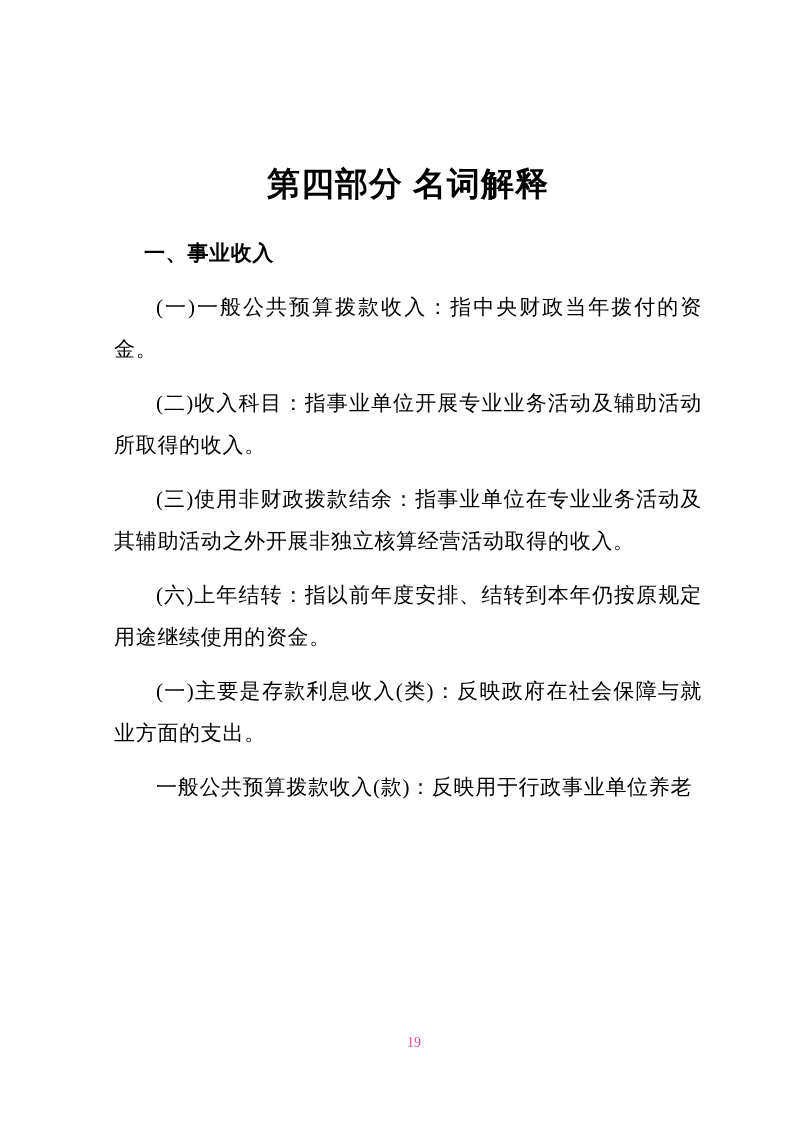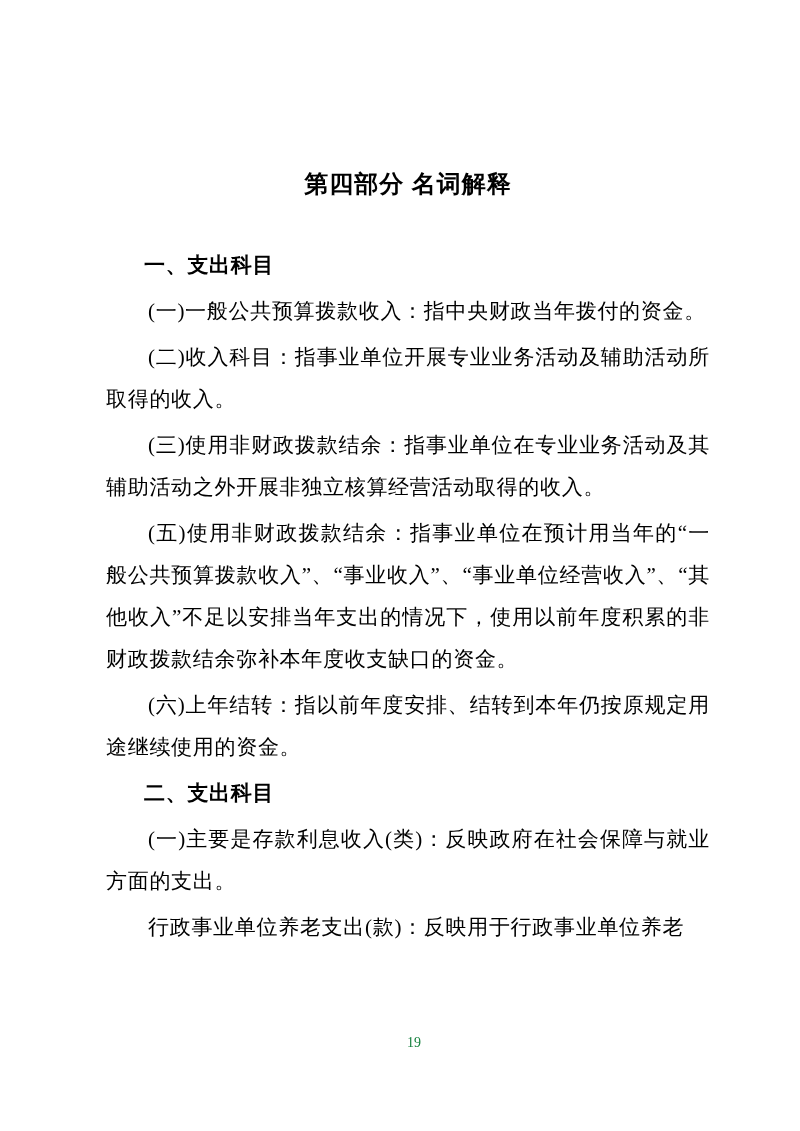--- a/index.html
+++ b/index.html
@@ -15,80 +15,78 @@
     background: #ffffff;
     color: #000000;
     box-sizing: border-box;
     padding: 168px 86px 0 102px;
     overflow: hidden;
     font-family: "Liberation Serif", "DejaVu Serif", serif;
   }
   .doc-title {
     font-family: "Liberation Sans", "DejaVu Sans", sans-serif;
     font-weight: bold;
-    font-size: 24px;
+    font-size: 33px;
     line-height: 32px;
     letter-spacing: 1px;
     text-align: center;
-    margin: 0 0 44px 0;
+    margin: 0 0 32px 0;
   }
   .section-heading {
     font-size: 21px;
     font-weight: bold;
     line-height: 42px;
     letter-spacing: 0.7px;
     margin: 0;
     text-indent: 2em;
   }
   .para {
     font-size: 21px;
     line-height: 42px;
     letter-spacing: 0.7px;
-    margin: 4px;
+    margin: 12px;
     text-indent: 2em;
     text-align: justify;
   }
   .page-number {
     position: absolute;
     left: 0;
     right: 0;
     bottom: 80px;
     text-align: center;
     font-size: 14px;
     line-height: 16px;
-    color: #15803d;
+    color: #ec4899;
     font-family: "Liberation Serif", "DejaVu Serif", serif;
     padding-left: 28px;
   }
 </style>
 </head>
 <body>
 
 <div class="page">
 
   <h1 class="doc-title">第四部分 名词解释</h1>
 
   <div class="doc-body">
 
-    <h2 class="section-heading">一、支出科目</h2>
+    <h2 class="section-heading">一、事业收入</h2>
 
     <p class="para">(一)一般公共预算拨款收入：指中央财政当年拨付的资金。</p>
 
     <p class="para">(二)收入科目：指事业单位开展专业业务活动及辅助活动所取得的收入。</p>
 
     <p class="para">(三)使用非财政拨款结余：指事业单位在专业业务活动及其辅助活动之外开展非独立核算经营活动取得的收入。</p>
 
 
-    <p class="para">(五)使用非财政拨款结余：指事业单位在预计用当年的“一般公共预算拨款收入”、“事业收入”、“事业单位经营收入”、“其他收入”不足以安排当年支出的情况下，使用以前年度积累的非财政拨款结余弥补本年度收支缺口的资金。</p>
 
     <p class="para">(六)上年结转：指以前年度安排、结转到本年仍按原规定用途继续使用的资金。</p>
 
-    <h2 class="section-heading">二、支出科目</h2>
 
     <p class="para">(一)主要是存款利息收入(类)：反映政府在社会保障与就业方面的支出。</p>
 
-    <p class="para">行政事业单位养老支出(款)：反映用于行政事业单位养老</p>
+    <p class="para">一般公共预算拨款收入(款)：反映用于行政事业单位养老</p>
 
   </div>
 
   <div class="page-number">19</div>
 
 </div>
 
 </body></html>

